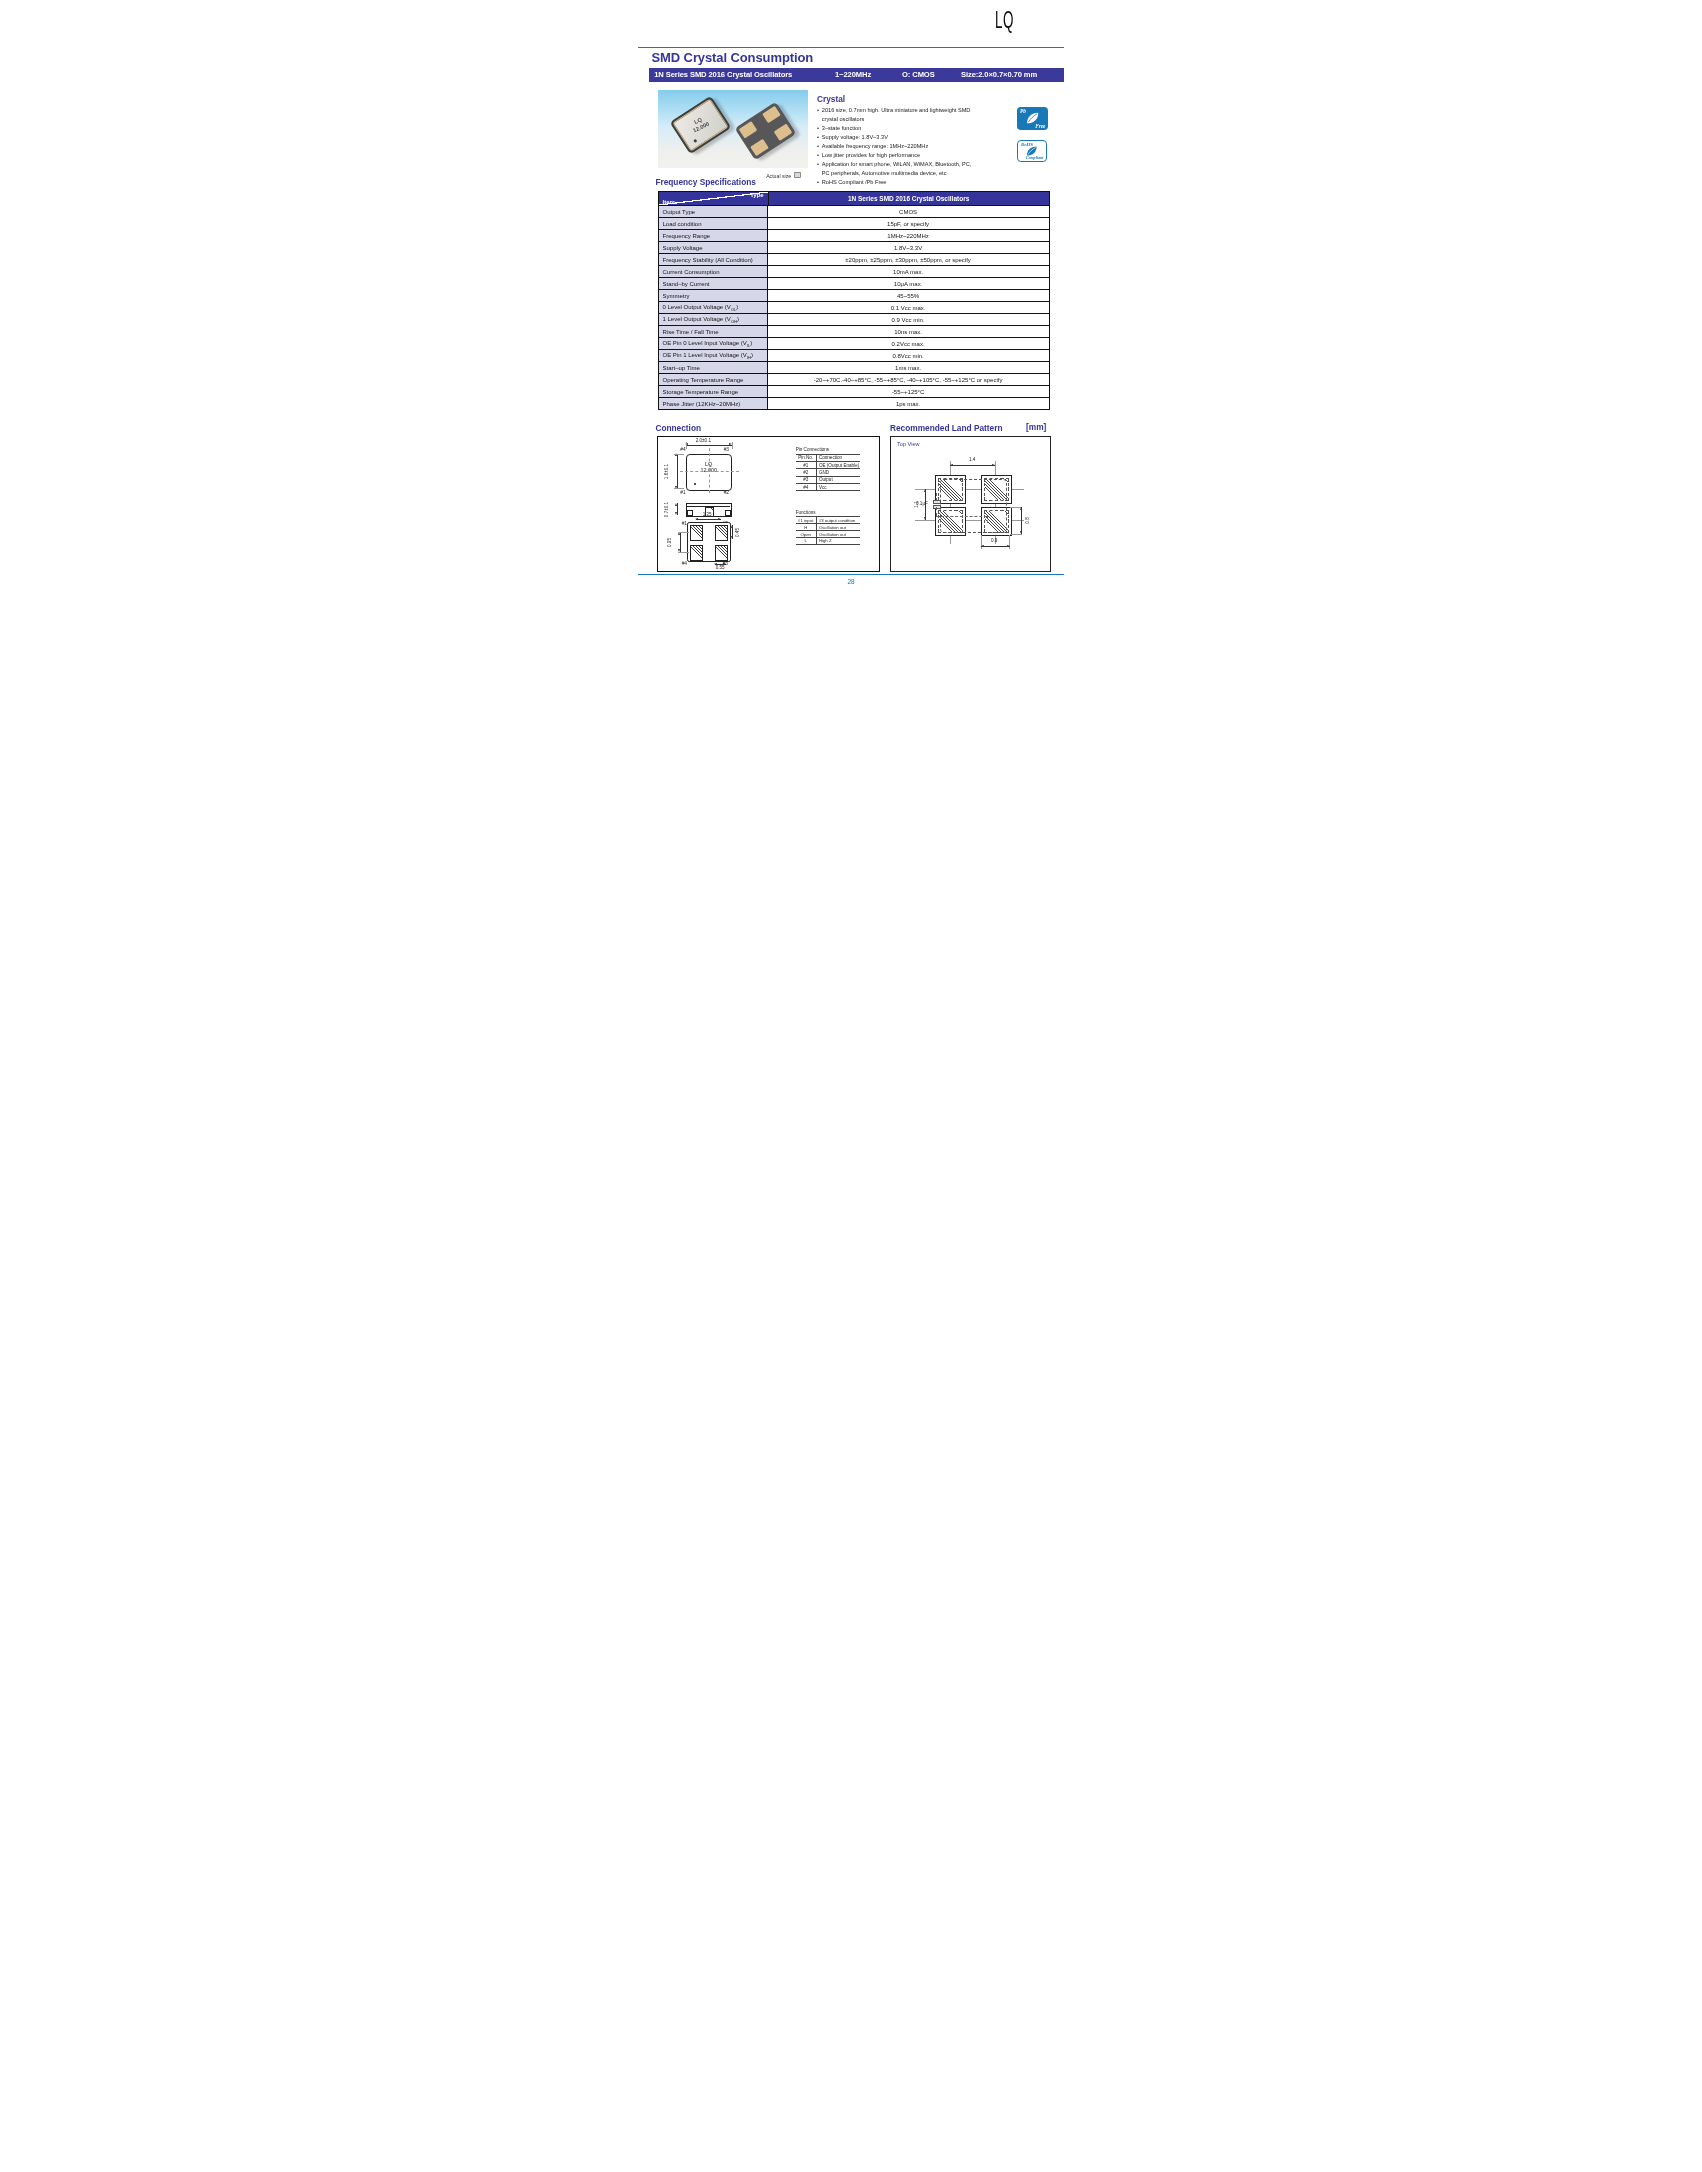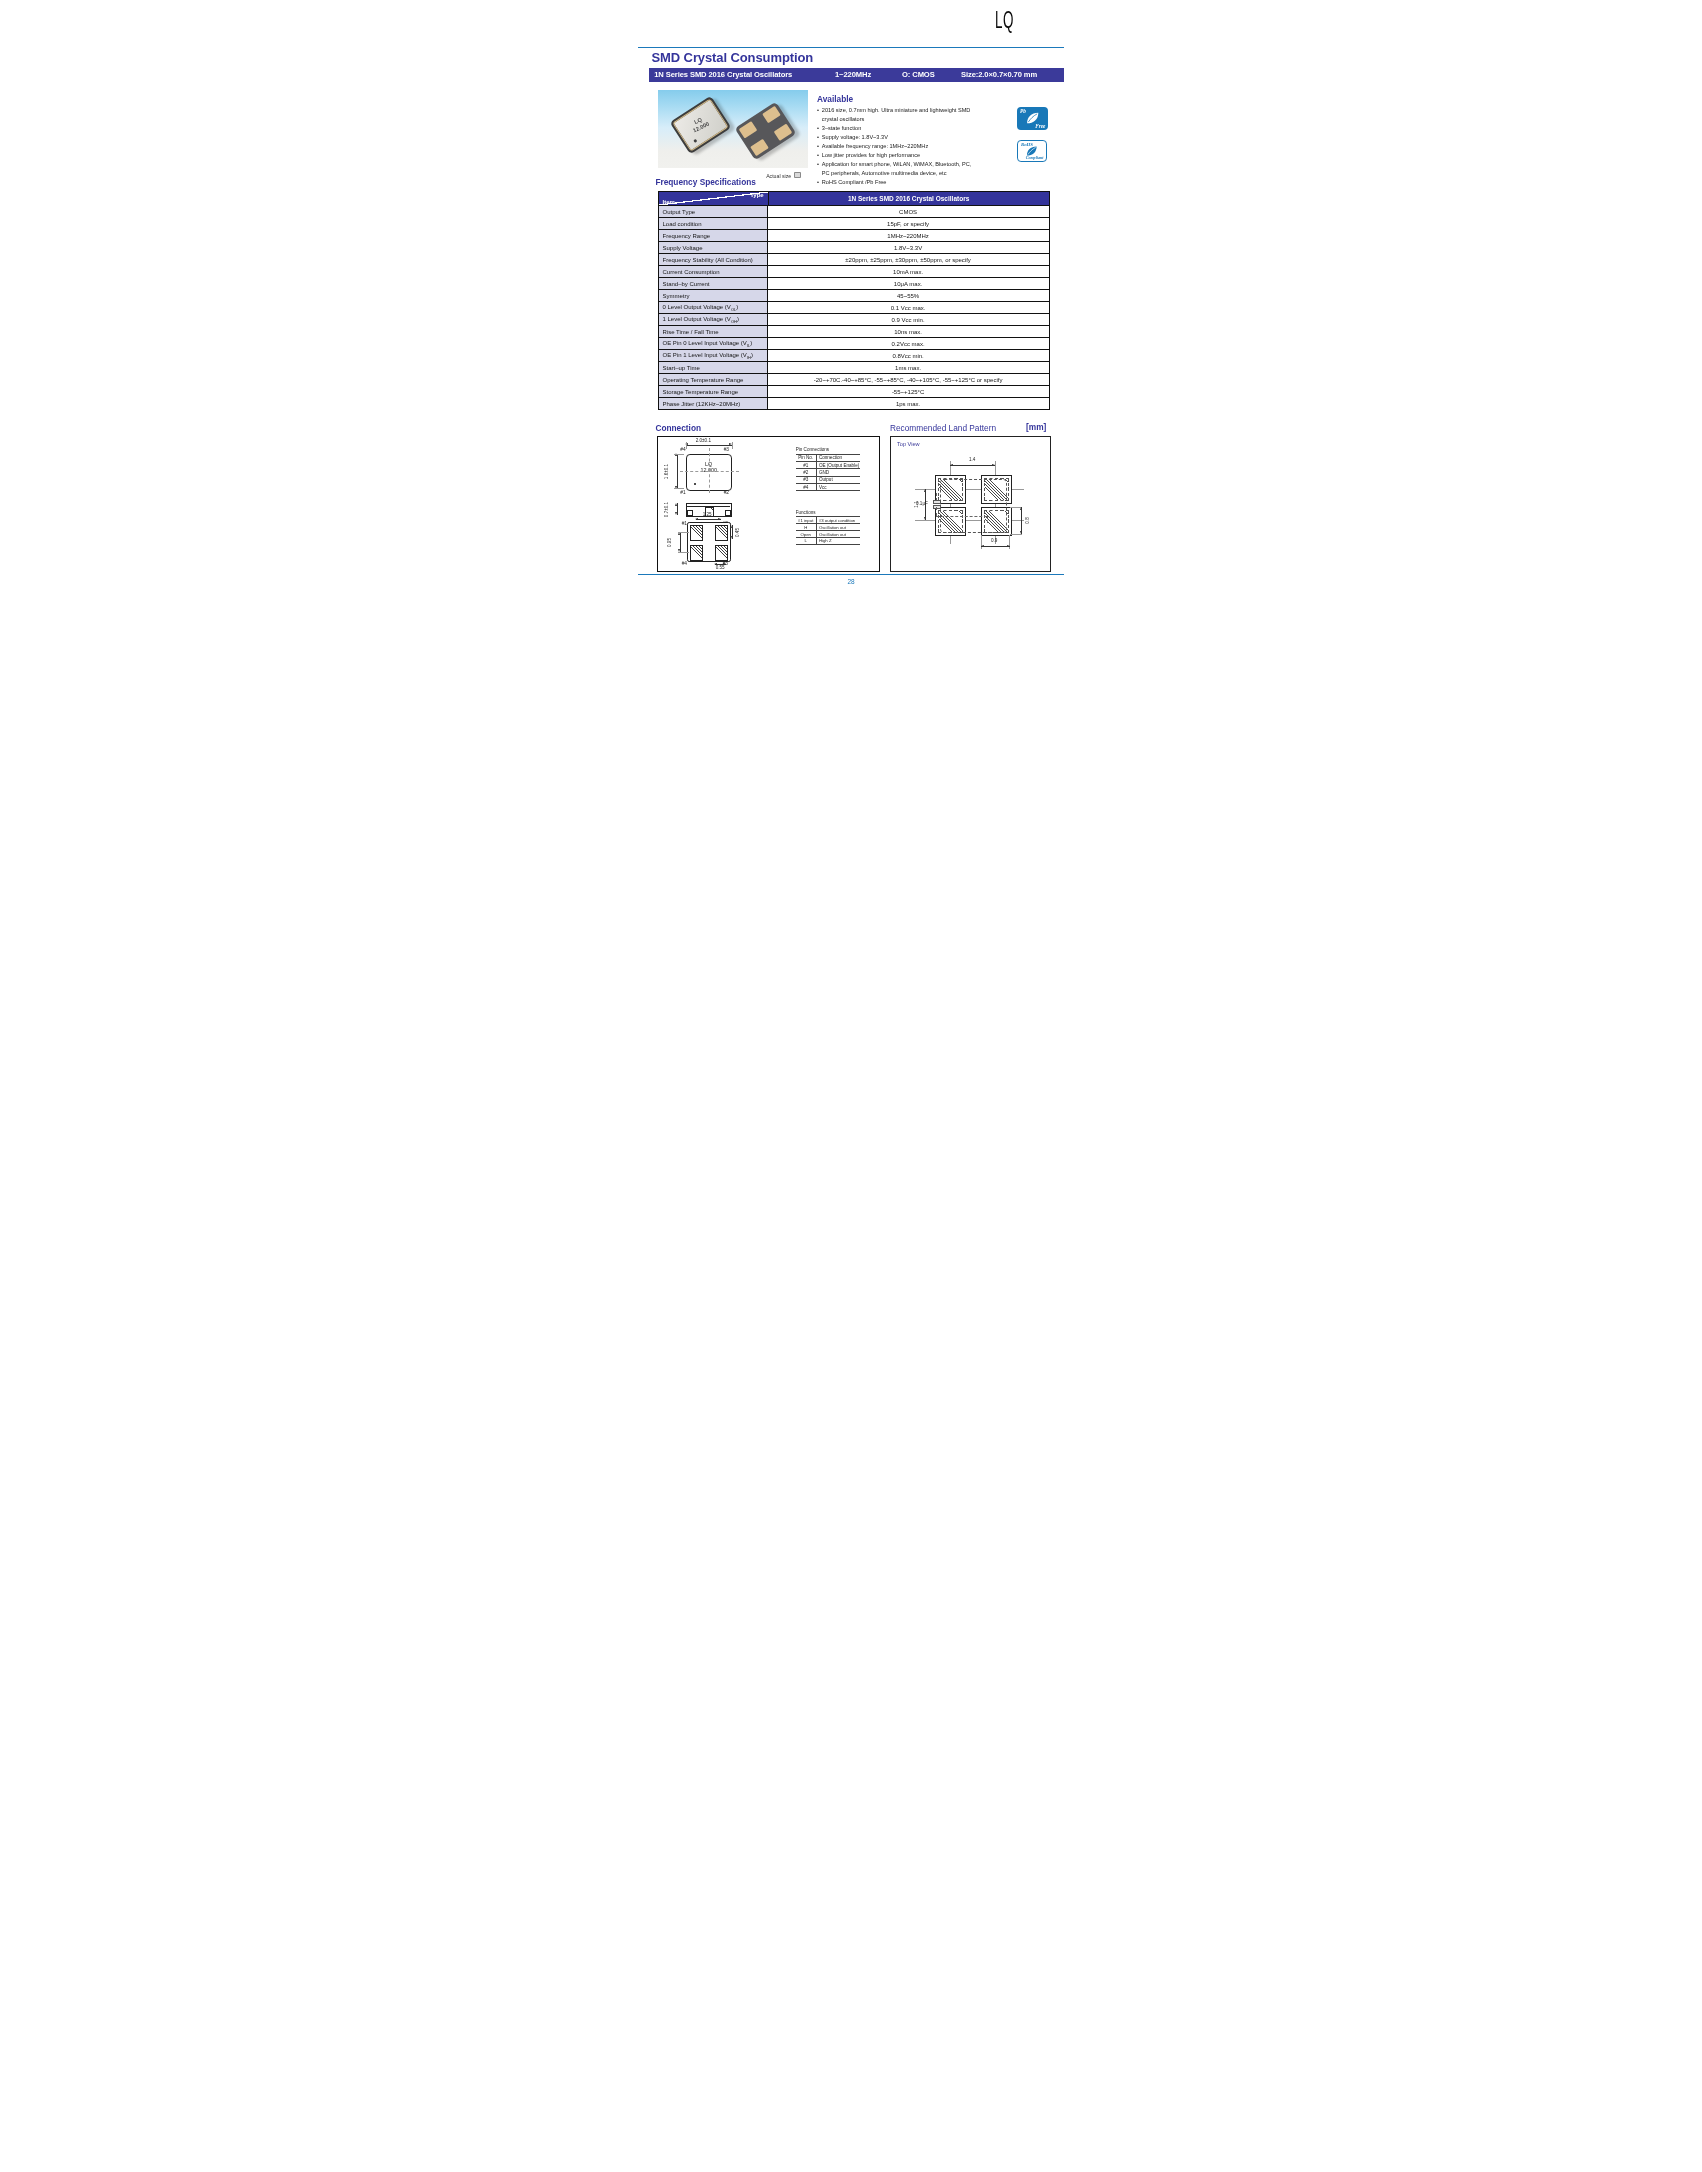--- a/index.html
+++ b/index.html
@@ -51,21 +51,21 @@
       background:linear-gradient(to bottom right,transparent calc(50% - 0.6px),#fff calc(50% - 0.6px),#fff calc(50% + 0.6px),transparent calc(50% + 0.6px));}
   #spec-corner .type{position:absolute;right:3.9px;top:0.4px;font-size:6px;font-weight:bold;z-index:2;}
   #spec-corner .item{position:absolute;left:3.9px;bottom:0.4px;font-size:6px;font-weight:bold;z-index:2;}
   #spec-colhead{flex:1;display:flex;align-items:center;justify-content:center;font-size:6.5px;font-weight:bold;}
   .spec-row{display:flex;height:11px;border-top:0.9px solid #111;}
   .spec-label{width:109px;background:#d6d7e9;border-right:0.9px solid #111;display:flex;align-items:center;padding-left:3.9px;box-sizing:border-box;font-size:6px;color:#151515;}
   .spec-value{flex:1;display:flex;align-items:center;justify-content:center;font-size:6px;color:#151515;text-align:center;}
   sub{font-size:4.1px;line-height:0;}
   
   #dims-h{position:absolute;left:17.4px;top:423px;font-size:8.3px;font-weight:bold;color:#34349b;}
-  #land-h{position:absolute;left:252px;top:423px;font-size:8.3px;font-weight:normal;color:#34349b;}
+  #land-h{position:absolute;left:252px;top:423px;font-size:8.3px;font-weight:bold;color:#34349b;}
   #land-unit{position:absolute;left:388px;top:422px;font-size:8.3px;font-weight:bold;color:#34349b;}
   #dims-box{position:absolute;left:18.7px;top:436px;width:221px;height:134px;border:1.3px solid #111;background:#fff;}
   #land-box{position:absolute;left:252px;top:436px;width:159px;height:134px;border:0.9px solid #222;background:#fff;}
   #land-topview{position:absolute;left:6px;top:3.5px;font-size:5.6px;color:#3b3a99;}
   
   .hline{position:absolute;height:0.4px;background:#555;}
   .vline{position:absolute;width:0.4px;background:#555;}
   .ext{background:#999;}
   .dashh{position:absolute;height:0;border-top:0.7px dashed #666;}
   .dashv{position:absolute;width:0;border-left:0.7px dashed #666;}
@@ -131,21 +131,21 @@
       <div class="pp" style="left:3px;top:3px;"></div>
       <div class="pp" style="right:3px;top:3px;"></div>
       <div class="pp" style="left:3px;bottom:3px;"></div>
       <div class="pp" style="right:3px;bottom:3px;"></div>
     </div>
   </div>
   <div id="actual">
     <span>Actual size</span><span class="sq"></span>
   </div>
 
-  <div id="features-h">Available</div>
+  <div id="features-h">Crystal</div>
   <div id="features-list">
       <div class="feat-line"><span class="bullet">•</span><span>2016 size, 0.7mm high. Ultra miniature and lightweight SMD</span></div>
       <div class="feat-line"><span class="bullet"></span><span>crystal oscillators</span></div>
       <div class="feat-line"><span class="bullet">•</span><span>3–state function</span></div>
       <div class="feat-line"><span class="bullet">•</span><span>Supply voltage: 1.8V~3.3V</span></div>
       <div class="feat-line"><span class="bullet">•</span><span>Available frequency range: 1MHz~220MHz</span></div>
       <div class="feat-line"><span class="bullet">•</span><span>Low jitter provides for high performance</span></div>
       <div class="feat-line"><span class="bullet">•</span><span>Application for smart phone, WiLAN, WiMAX, Bluetooth, PC,</span></div>
       <div class="feat-line"><span class="bullet"></span><span>PC peripherals, Automotive multimedia device, etc</span></div>
       <div class="feat-line"><span class="bullet">•</span><span>RoHS Compliant /Pb Free</span></div>

